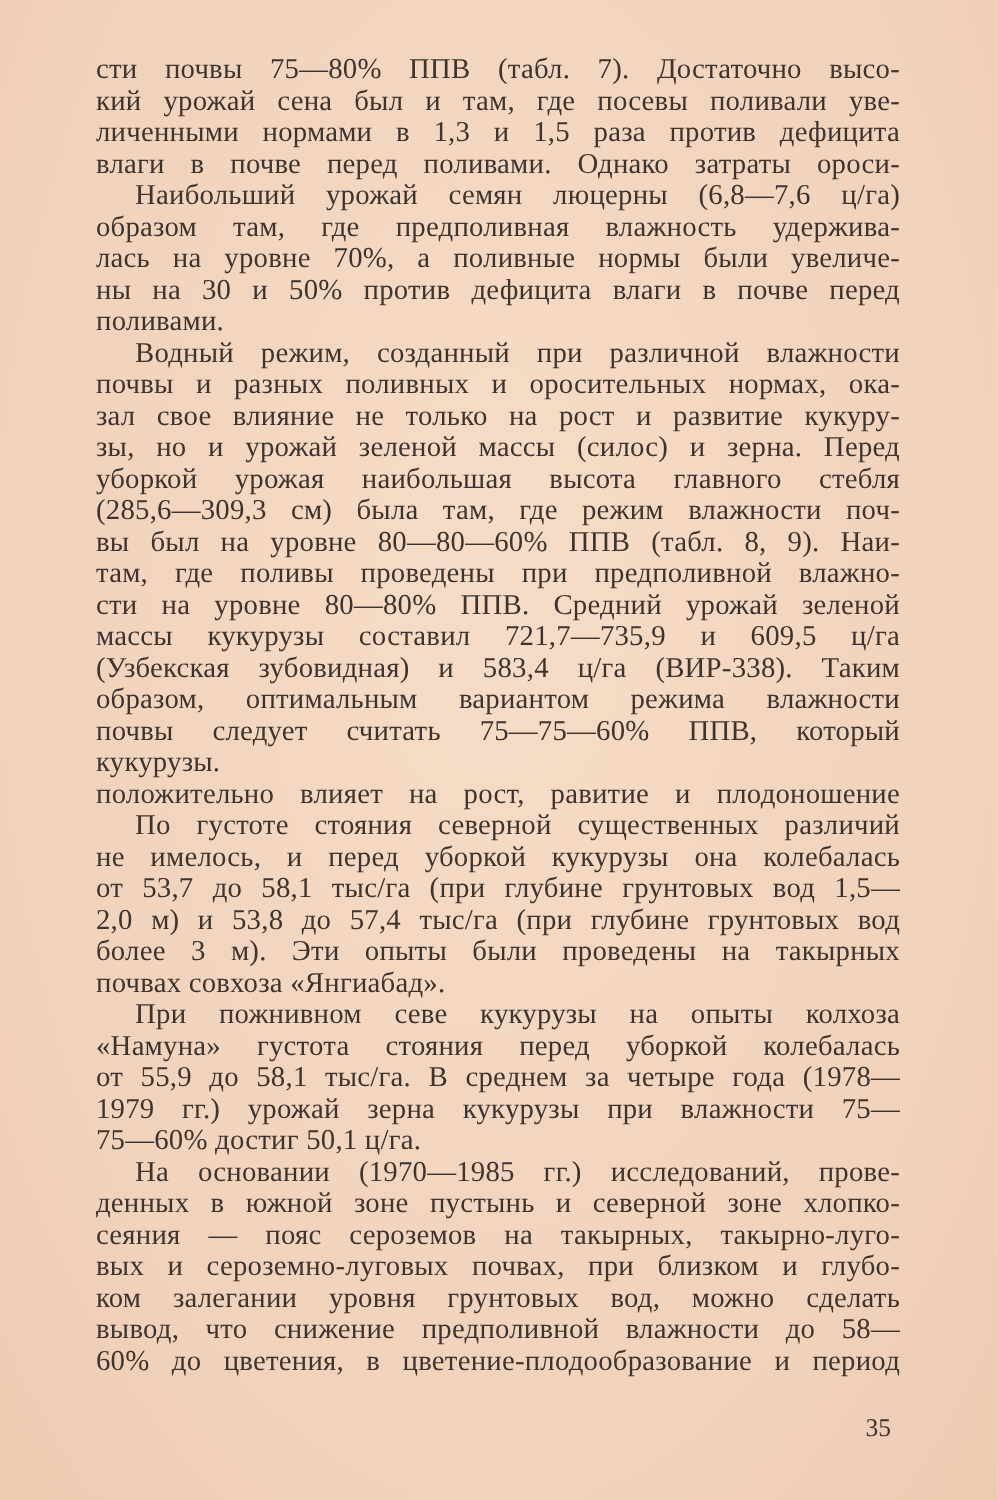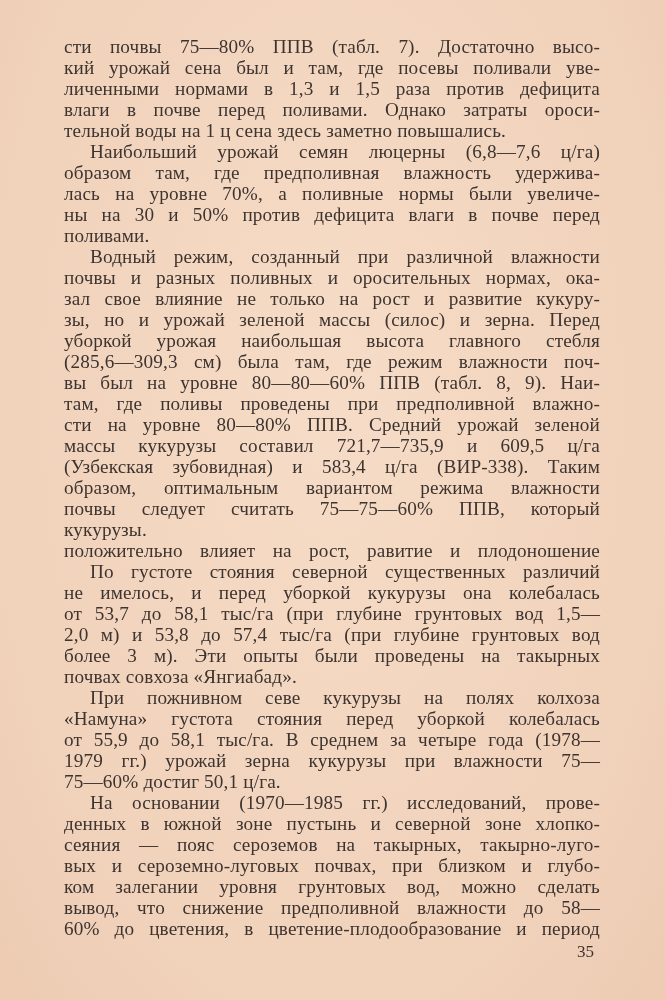--- a/index.html
+++ b/index.html
@@ -27,21 +27,20 @@
 </head>
 <body>
 
 <div class="page">
   <div class="text-block" id="text-block">
       <div>
         <span class="line">сти почвы 75—80% ППВ (табл. 7). Достаточно высо-</span>
         <span class="line">кий урожай сена был и там, где посевы поливали уве-</span>
         <span class="line">личенными нормами в 1,3 и 1,5 раза против дефицита</span>
         <span class="line">влаги в почве перед поливами. Однако затраты ороси-</span>
-        <span class="line last">тельной воды на 1 ц сена здесь заметно повышались.</span>
       </div>
       <div>
         <span class="line indent">Наибольший урожай семян люцерны (6,8—7,6 ц/га)</span>
         <span class="line">образом там, где предполивная влажность удержива-</span>
         <span class="line">лась на уровне 70%, а поливные нормы были увеличе-</span>
         <span class="line">ны на 30 и 50% против дефицита влаги в почве перед</span>
         <span class="line last">поливами.</span>
       </div>
       <div>
         <span class="line indent">Водный режим, созданный при различной влажности</span>
@@ -62,21 +61,21 @@
       </div>
       <div>
         <span class="line indent">По густоте стояния северной существенных различий</span>
         <span class="line">не имелось, и перед уборкой кукурузы она колебалась</span>
         <span class="line">от 53,7 до 58,1 тыс/га (при глубине грунтовых вод 1,5—</span>
         <span class="line">2,0 м) и 53,8 до 57,4 тыс/га (при глубине грунтовых вод</span>
         <span class="line">более 3 м). Эти опыты были проведены на такырных</span>
         <span class="line last">почвах совхоза «Янгиабад».</span>
       </div>
       <div>
-        <span class="line indent">При пожнивном севе кукурузы на полях колхоза</span>
+        <span class="line indent">При пожнивном севе кукурузы на опыты колхоза</span>
         <span class="line">«Намуна» густота стояния перед уборкой колебалась</span>
         <span class="line">от 55,9 до 58,1 тыс/га. В среднем за четыре года (1978—</span>
         <span class="line">1979 гг.) урожай зерна кукурузы при влажности 75—</span>
         <span class="line last">75—60% достиг 50,1 ц/га.</span>
       </div>
       <div>
         <span class="line indent">На основании (1970—1985 гг.) исследований, прове-</span>
         <span class="line">денных в южной зоне пустынь и северной зоне хлопко-</span>
         <span class="line">сеяния — пояс сероземов на такырных, такырно-луго-</span>
         <span class="line">вых и сероземно-луговых почвах, при близком и глубо-</span>

